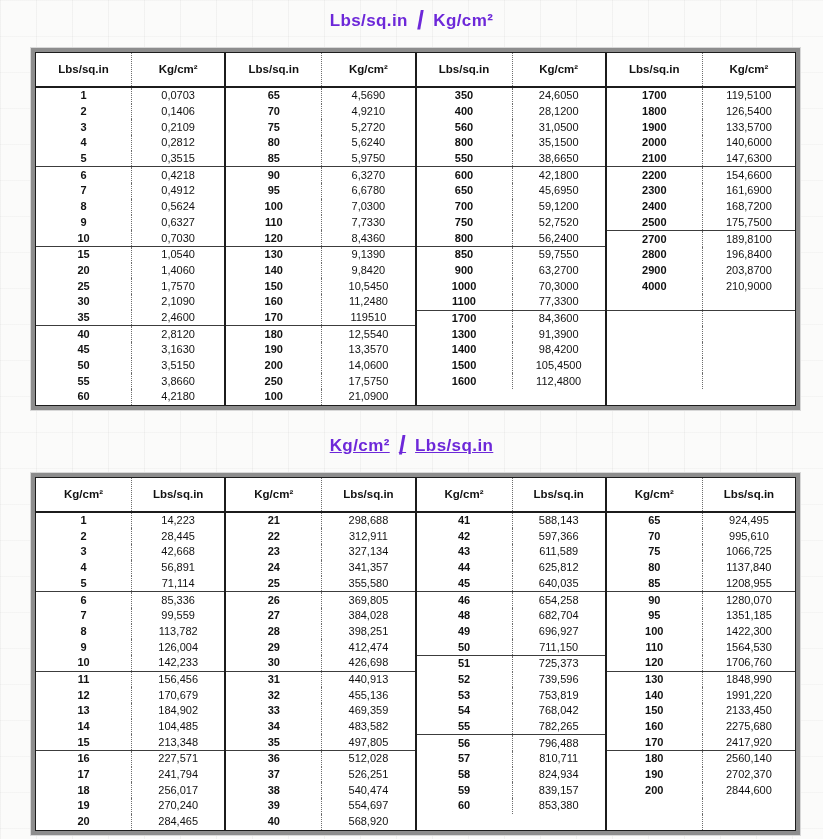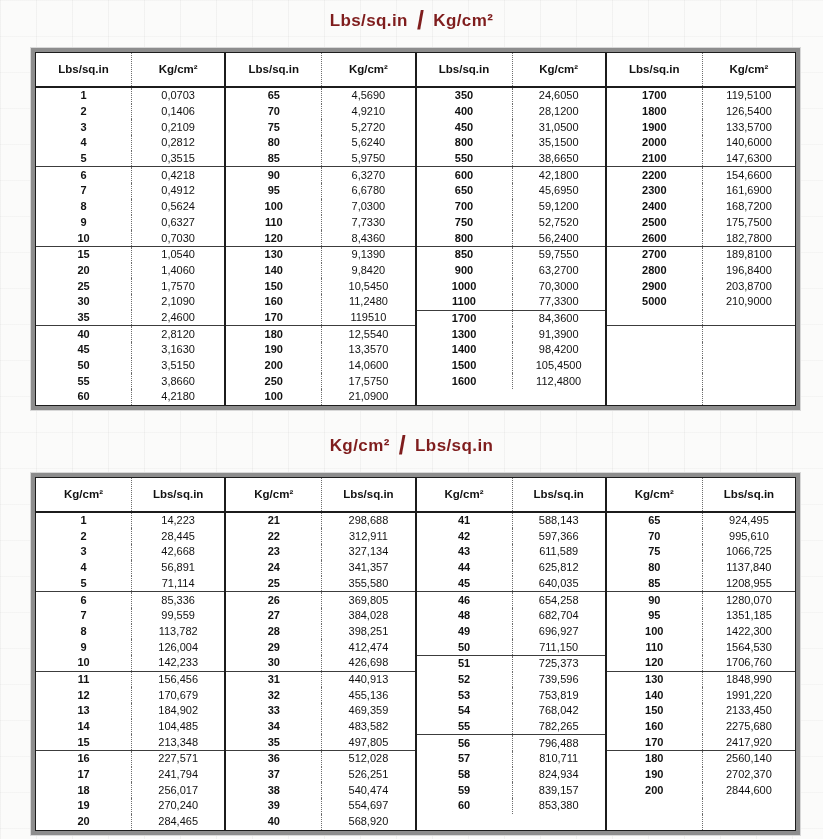--- a/index.html
+++ b/index.html
@@ -10,31 +10,31 @@
       repeating-linear-gradient(to right, rgba(120,120,120,0.07) 0 1px, transparent 1px 36px),
       repeating-linear-gradient(to bottom, rgba(120,120,120,0.05) 0 1px, transparent 1px 36px);
     font-family:"Liberation Sans", sans-serif;
     color:#111;
     overflow:hidden;
   }
   .doc-title{
     text-align:center;
     font-weight:bold;
     font-size:17px;
-    color:#7f1d1d;
+    color:#6d28d9;
     padding-top:6px;
     letter-spacing:0.4px;
   }
   .doc-title .slash{
     font-size:25px;
     margin:0 9px;
     vertical-align:-3px;
     font-weight:bold;
   }
-  .title2{margin-top:21px;padding-top:0;}
+  .title2{margin-top:21px;padding-top:0;text-decoration:underline;}
   .table-frame{
     margin:13px 23px 0 31px;
     border:4px solid #8d8d8d;
     background:#fff;
     box-shadow:0 0 0 1px #d8d8d8;
   }
   .table-inner{
     border:1px solid #1c1c1c;
     display:flex;
   }
@@ -252,21 +252,21 @@
           </div>
           <div class="row">
             <div class="cell num-cell">350</div>
             <div class="cell val-cell">24,6050</div>
           </div>
           <div class="row">
             <div class="cell num-cell">400</div>
             <div class="cell val-cell">28,1200</div>
           </div>
           <div class="row">
-            <div class="cell num-cell">450</div>
+            <div class="cell num-cell">560</div>
             <div class="cell val-cell">31,0500</div>
           </div>
           <div class="row">
             <div class="cell num-cell">800</div>
             <div class="cell val-cell">35,1500</div>
           </div>
           <div class="row">
             <div class="cell num-cell">550</div>
             <div class="cell val-cell">38,6650</div>
           </div>
@@ -361,38 +361,34 @@
             <div class="cell val-cell">161,6900</div>
           </div>
           <div class="row">
             <div class="cell num-cell">2400</div>
             <div class="cell val-cell">168,7200</div>
           </div>
           <div class="row">
             <div class="cell num-cell">2500</div>
             <div class="cell val-cell">175,7500</div>
           </div>
-          <div class="row">
-            <div class="cell num-cell">2600</div>
-            <div class="cell val-cell">182,7800</div>
-          </div>
           <div class="row group-sep">
             <div class="cell num-cell">2700</div>
             <div class="cell val-cell">189,8100</div>
           </div>
           <div class="row">
             <div class="cell num-cell">2800</div>
             <div class="cell val-cell">196,8400</div>
           </div>
           <div class="row">
             <div class="cell num-cell">2900</div>
             <div class="cell val-cell">203,8700</div>
           </div>
           <div class="row">
-            <div class="cell num-cell">5000</div>
+            <div class="cell num-cell">4000</div>
             <div class="cell val-cell">210,9000</div>
           </div>
           <div class="row">
             <div class="cell num-cell"></div>
             <div class="cell val-cell"></div>
           </div>
           <div class="row group-sep">
             <div class="cell num-cell"></div>
             <div class="cell val-cell"></div>
           </div>

